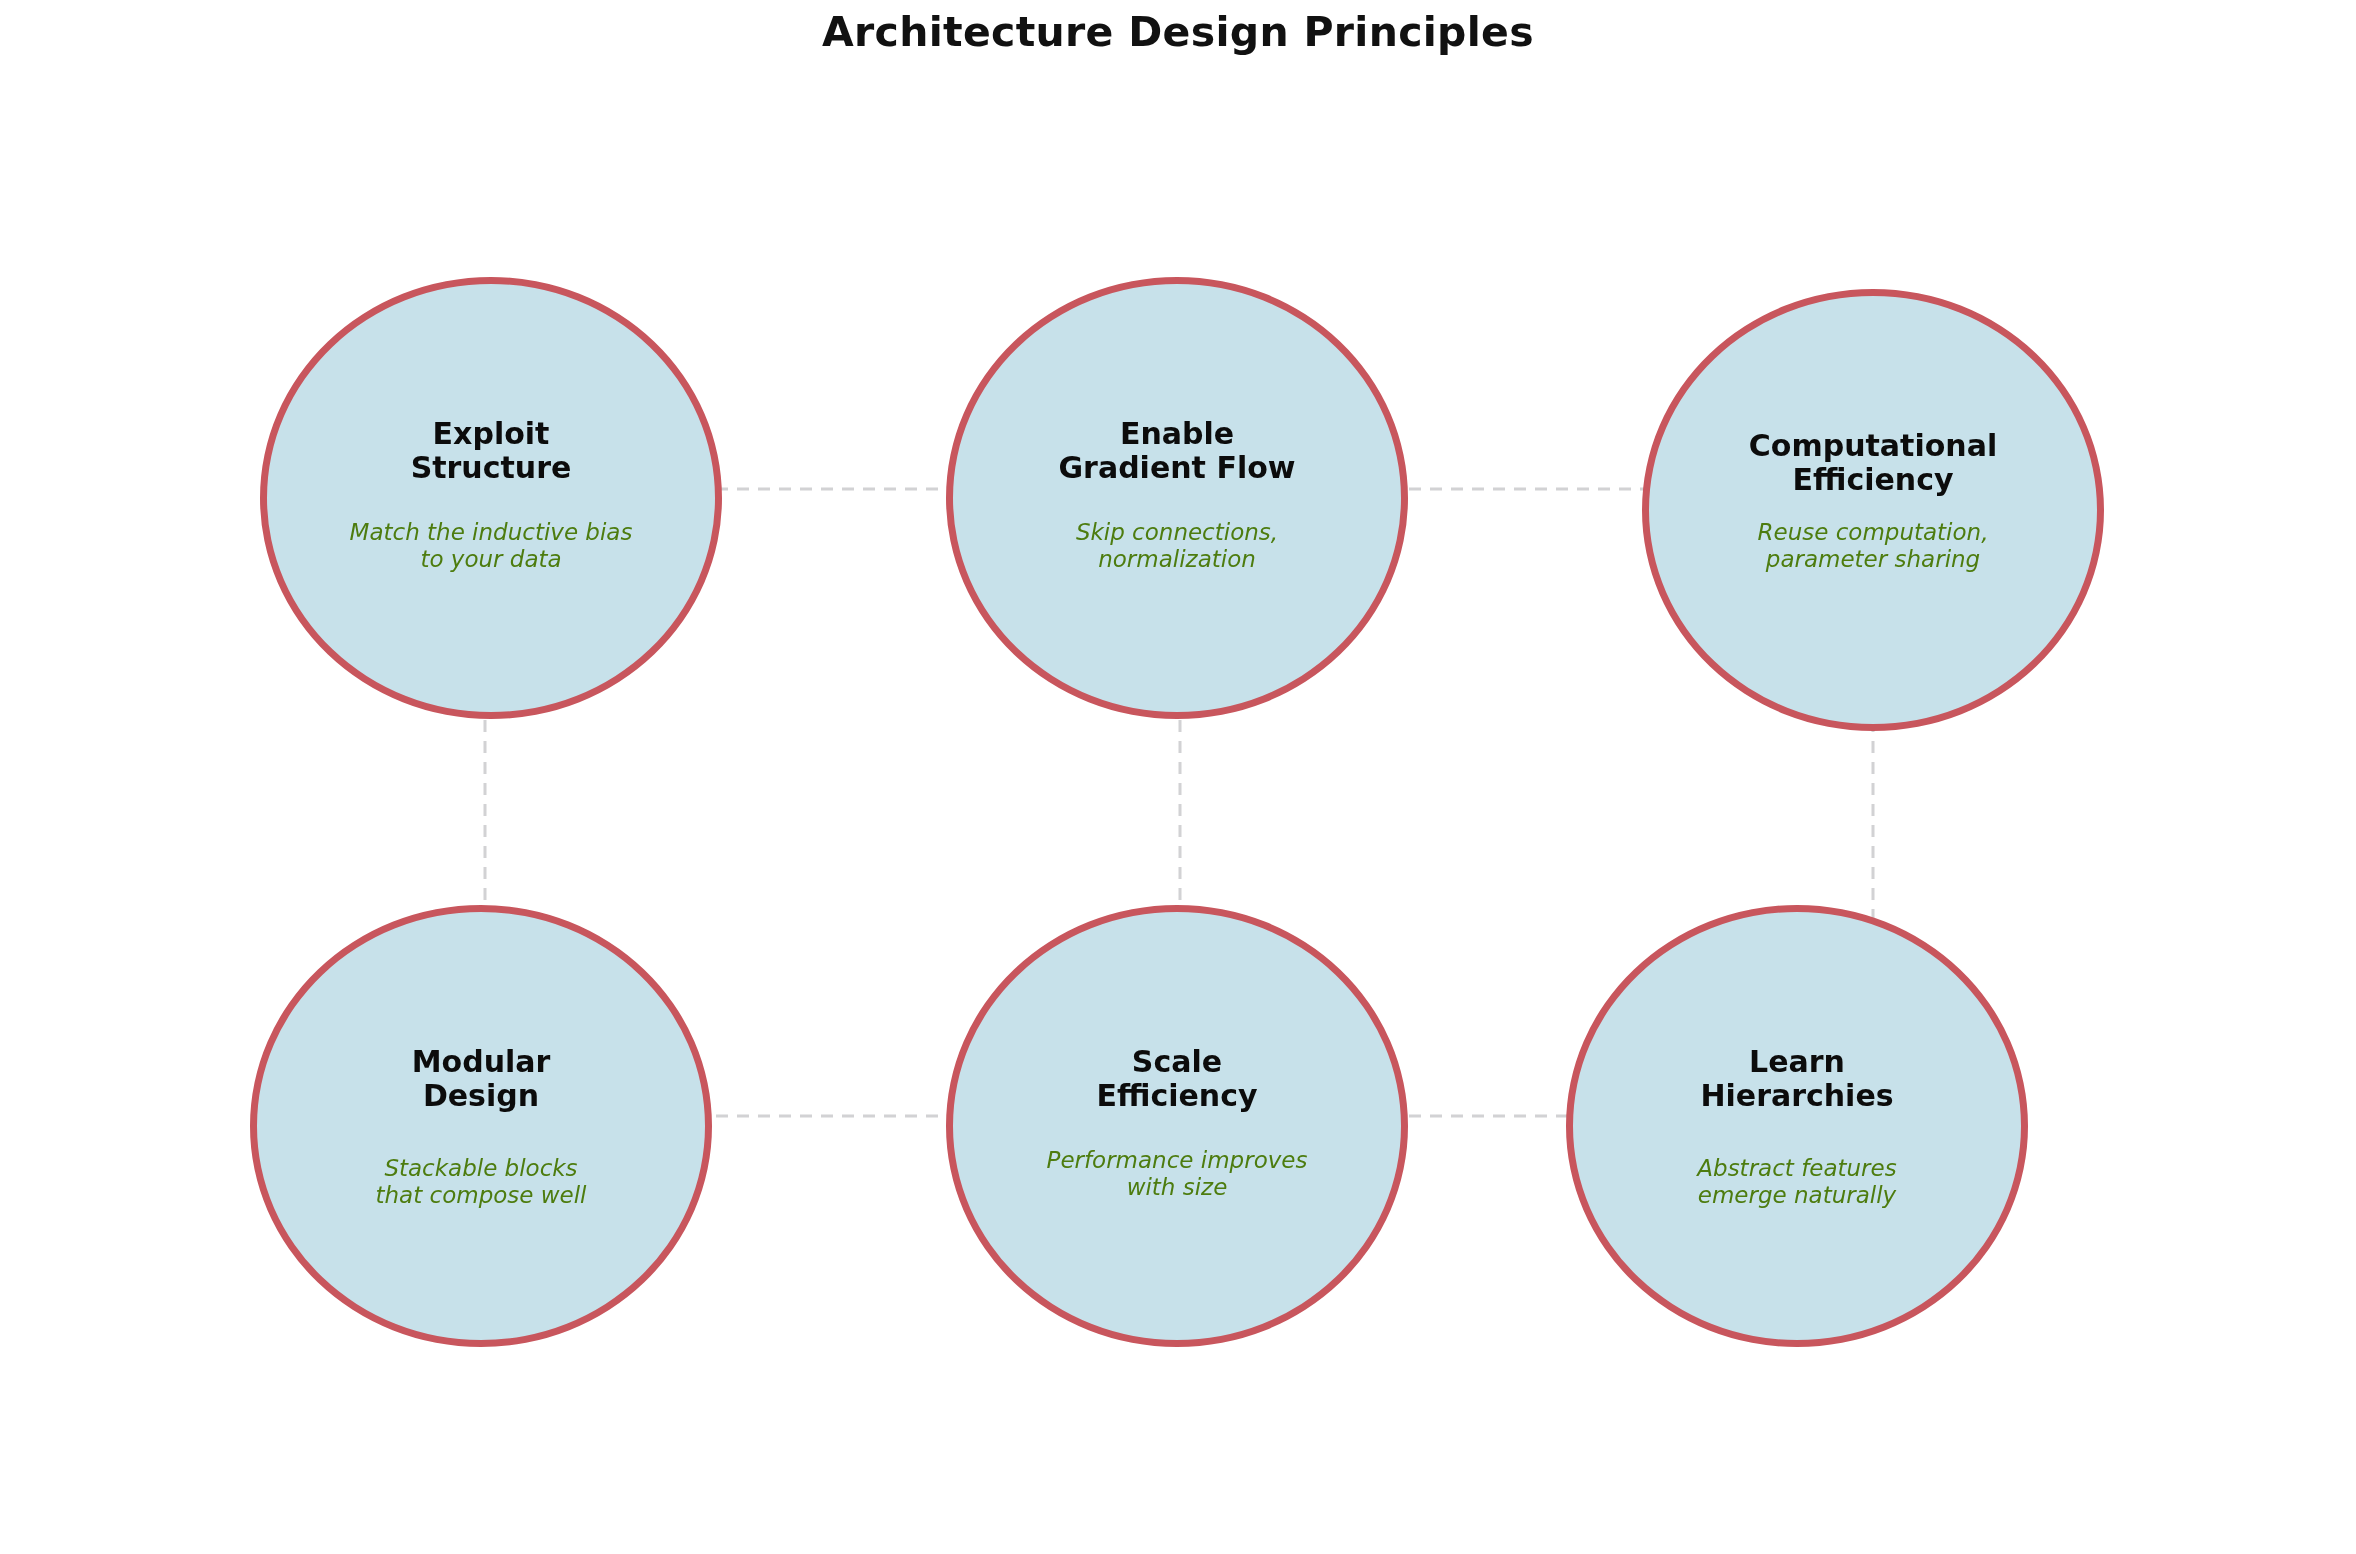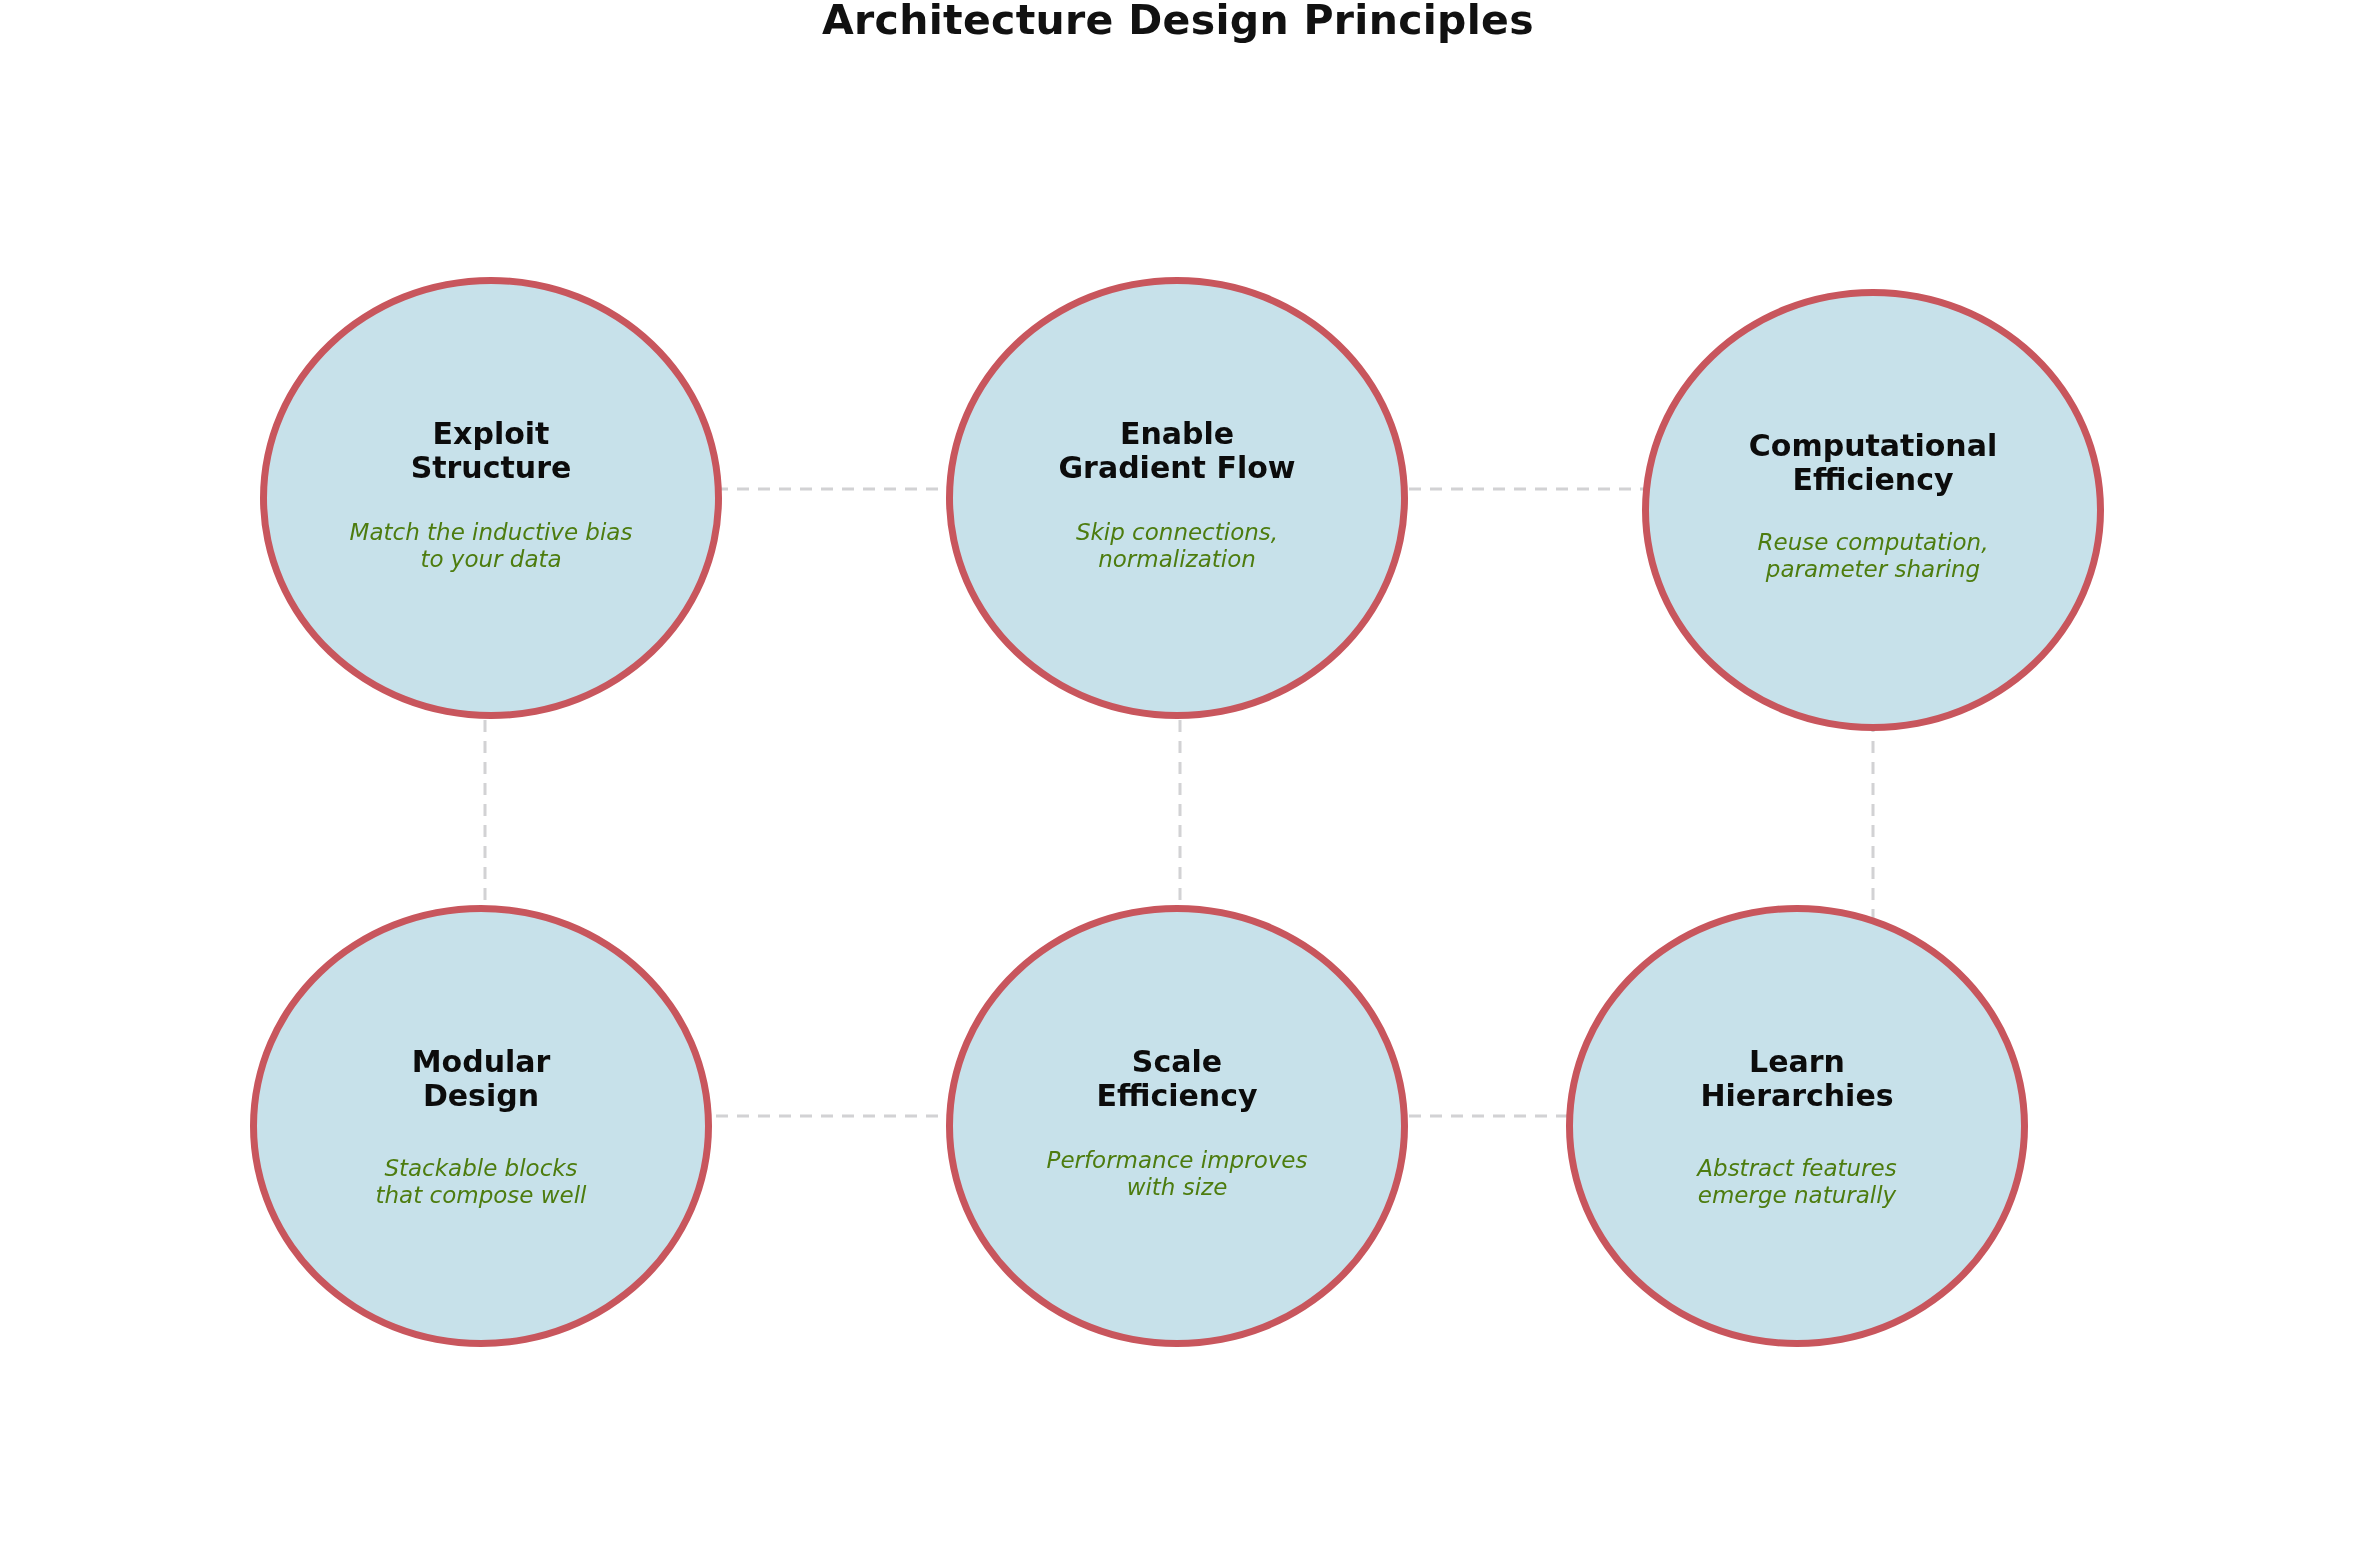--- a/index.html
+++ b/index.html
@@ -23,20 +23,21 @@
     position: absolute;
     left: 0;
     top: 0;
     width: 2356px;
     text-align: center;
     font-size: 41px;
     font-weight: bold;
     color: #111111;
     letter-spacing: 0.3px;
     line-height: 1;
+    padding-top: 12px;
     box-sizing: border-box;
     font-family: "DejaVu Sans", sans-serif;
   }
   #connectors {
     position: absolute;
     left: 0;
     top: 0;
     width: 2356px;
     height: 1554px;
     pointer-events: none;
@@ -92,21 +93,21 @@
       </div>
       <div class="node" style="left: 946px; top: 277px; width: 462px; height: 442px; background: rgb(199, 225, 234); border: 7px solid rgb(200, 86, 93);">
         <div class="node-title" style="margin-top: 132.6px;">Enable
 Gradient Flow</div>
         <div class="node-desc" style="margin-top: 33.15px;">Skip connections,
 normalization</div>
       </div>
       <div class="node" style="left: 1642px; top: 289px; width: 462px; height: 442px; background: rgb(199, 225, 234); border: 7px solid rgb(200, 86, 93);">
         <div class="node-title" style="margin-top: 132.6px;">Computational
 Efficiency</div>
-        <div class="node-desc" style="margin-top: 31px;">Reuse computation,
+        <div class="node-desc" style="margin-top: 21px;">Reuse computation,
 parameter sharing</div>
       </div>
       <div class="node" style="left: 250px; top: 905px; width: 462px; height: 442px; background: rgb(199, 225, 234); border: 7px solid rgb(200, 86, 93);">
         <div class="node-title" style="margin-top: 132.6px;">Modular
 Design</div>
         <div class="node-desc" style="margin-top: 41px;">Stackable blocks
 that compose well</div>
       </div>
       <div class="node" style="left: 946px; top: 905px; width: 462px; height: 442px; background: rgb(199, 225, 234); border: 7px solid rgb(200, 86, 93);">
         <div class="node-title" style="margin-top: 132.6px;">Scale

